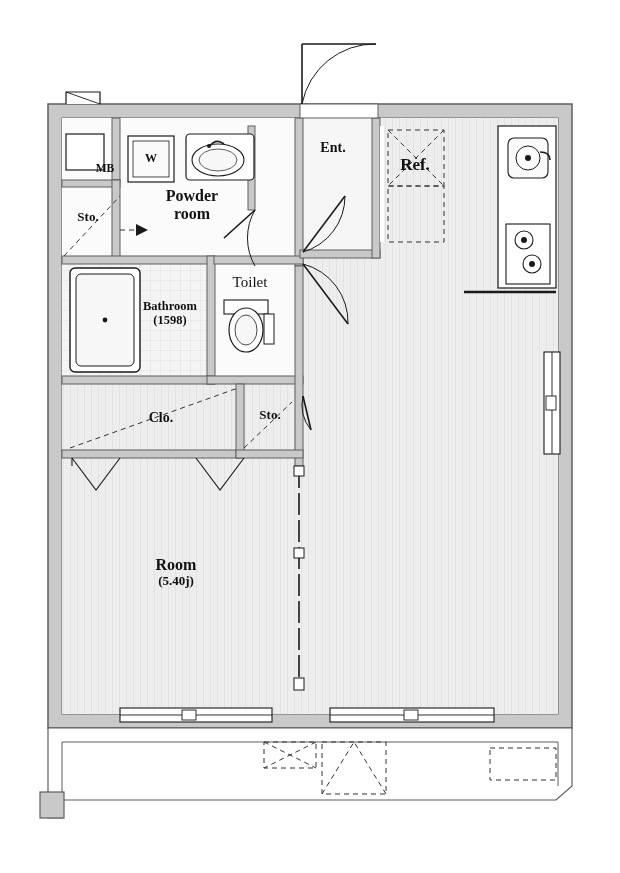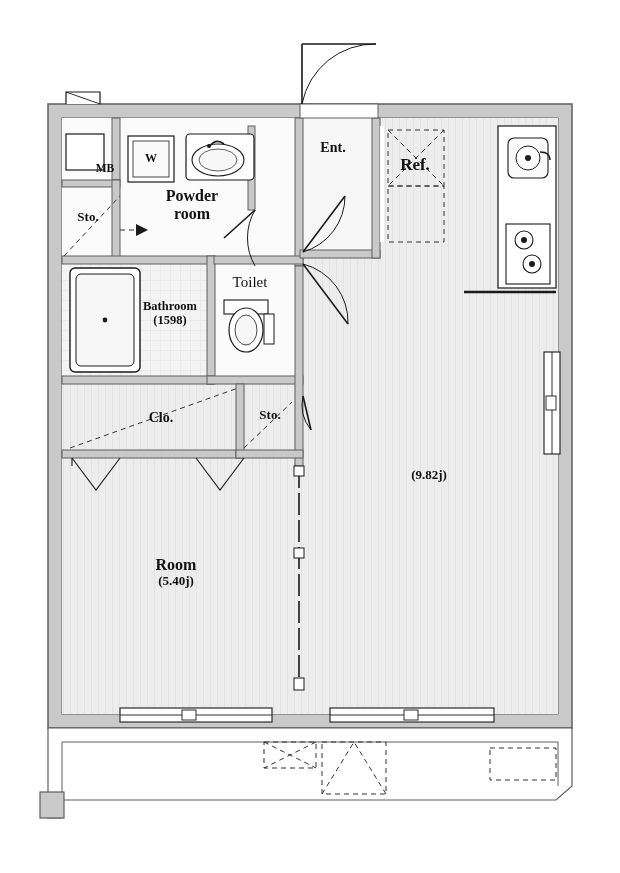--- a/index.html
+++ b/index.html
@@ -217,21 +217,20 @@
       <line x1="264" y1="742" x2="316" y2="768"></line>
       <line x1="316" y1="742" x2="264" y2="768"></line>
       <rect x="322" y="742" width="64" height="52"></rect>
       <path d="M322 794 L354 742 L386 794"></path>
       <rect x="490" y="748" width="66" height="32"></rect>
     </g>
   </g>
 </svg>
 
 <div class="lbl t-room" style="left:349px;top:468px;width:160px;">
-  <span class="stack t-sub">(9.82j)</span>
 </div>
 
 <div class="lbl t-room" style="left:116px;top:556px;width:120px;">
   <span class="stack">Room</span>
   <span class="stack t-sub">(5.40j)</span>
 </div>
 
 <div class="lbl t-small" style="left:120px;top:299px;width:100px;">
   <span class="stack">Bathroom</span>
   <span class="stack">(1598)</span>

